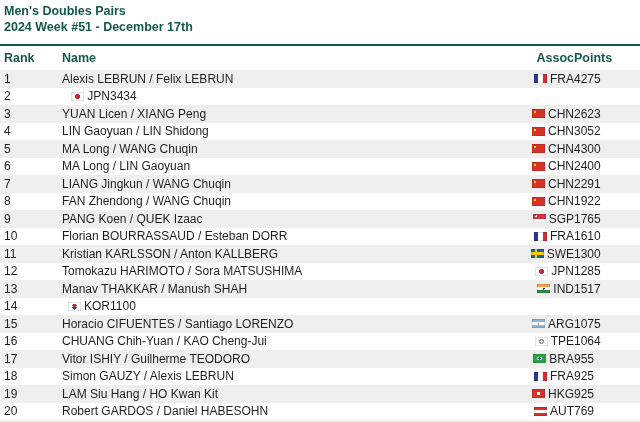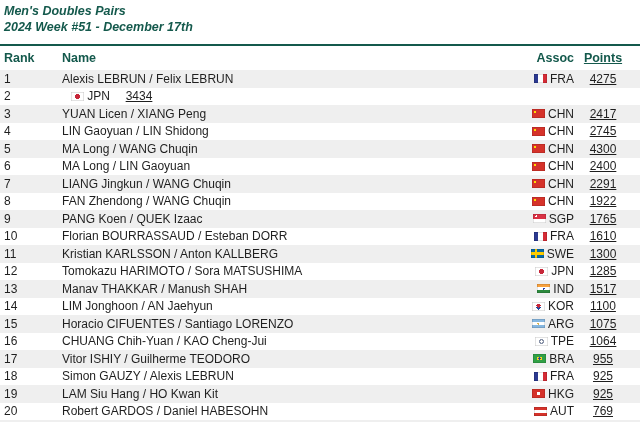--- a/index.html
+++ b/index.html
@@ -7,34 +7,34 @@
     --row-alt:#EFEFEF;
     --text:#1f1f1f;
   }
   *{box-sizing:border-box;}
   html,body{margin:0;padding:0;}
   body{
     width:640px;height:422px;background:#ffffff;
     font-family:"Liberation Sans","DejaVu Sans",sans-serif;
     color:var(--text);overflow:hidden;
   }
-  .page-header{height:44px;padding:3px 0 0 4px;font-style:italic;}
+  .page-header{height:44px;padding:3px 0 0 4px;}
   .title-line{
     color:var(--accent);font-weight:bold;font-size:12.5px;line-height:16px;
     white-space:nowrap;
   }
   .divider{height:2px;background:var(--accent);width:640px;}
   .thead{
     display:flex;align-items:center;height:24px;
     color:var(--accent);font-weight:bold;font-size:12.5px;
   }
   .col-rank{width:62px;padding-left:4px;flex:none;}
   .col-name{flex:1;min-width:0;}
   .col-assoc{width:48px;flex:none;text-align:right;}
-  .col-points{width:66px;flex:none;text-align:center;padding-right:8px;text-decoration:underline;}
+  .col-points{width:66px;flex:none;text-align:left;padding-right:8px;}
   #rows .row{
     display:flex;align-items:center;height:17.5px;
     font-size:12px;background:#ffffff;
   }
   #rows .row.alt{background:var(--row-alt);}
   .assoc-cell{display:flex;align-items:center;justify-content:flex-end;}
   .bottom-strip{height:2px;background:var(--row-alt);}
   .flag{
     width:13px;height:9px;flex:none;display:inline-block;margin-right:3px;
     box-shadow:inset 0 0 0 0.5px rgba(0,0,0,.22);
@@ -90,31 +90,31 @@
       <div class="col-points">3434</div>
     </div>
 
     <div class="row alt">
       <div class="col-rank">3</div>
       <div class="col-name">YUAN Licen / XIANG Peng</div>
       <div class="col-assoc assoc-cell">
         <span class="flag flag-CHN"></span>
         <span>CHN</span>
       </div>
-      <div class="col-points">2417</div>
+      <div class="col-points">2623</div>
     </div>
 
     <div class="row">
       <div class="col-rank">4</div>
       <div class="col-name">LIN Gaoyuan / LIN Shidong</div>
       <div class="col-assoc assoc-cell">
         <span class="flag flag-CHN"></span>
         <span>CHN</span>
       </div>
-      <div class="col-points">2745</div>
+      <div class="col-points">3052</div>
     </div>
 
     <div class="row alt">
       <div class="col-rank">5</div>
       <div class="col-name">MA Long / WANG Chuqin</div>
       <div class="col-assoc assoc-cell">
         <span class="flag flag-CHN"></span>
         <span>CHN</span>
       </div>
       <div class="col-points">4300</div>
@@ -195,21 +195,20 @@
       <div class="col-name">Manav THAKKAR / Manush SHAH</div>
       <div class="col-assoc assoc-cell">
         <span class="flag flag-IND"></span>
         <span>IND</span>
       </div>
       <div class="col-points">1517</div>
     </div>
 
     <div class="row">
       <div class="col-rank">14</div>
-      <div class="col-name">LIM Jonghoon / AN Jaehyun</div>
       <div class="col-assoc assoc-cell">
         <span class="flag flag-KOR"></span>
         <span>KOR</span>
       </div>
       <div class="col-points">1100</div>
     </div>
 
     <div class="row alt">
       <div class="col-rank">15</div>
       <div class="col-name">Horacio CIFUENTES / Santiago LORENZO</div>

